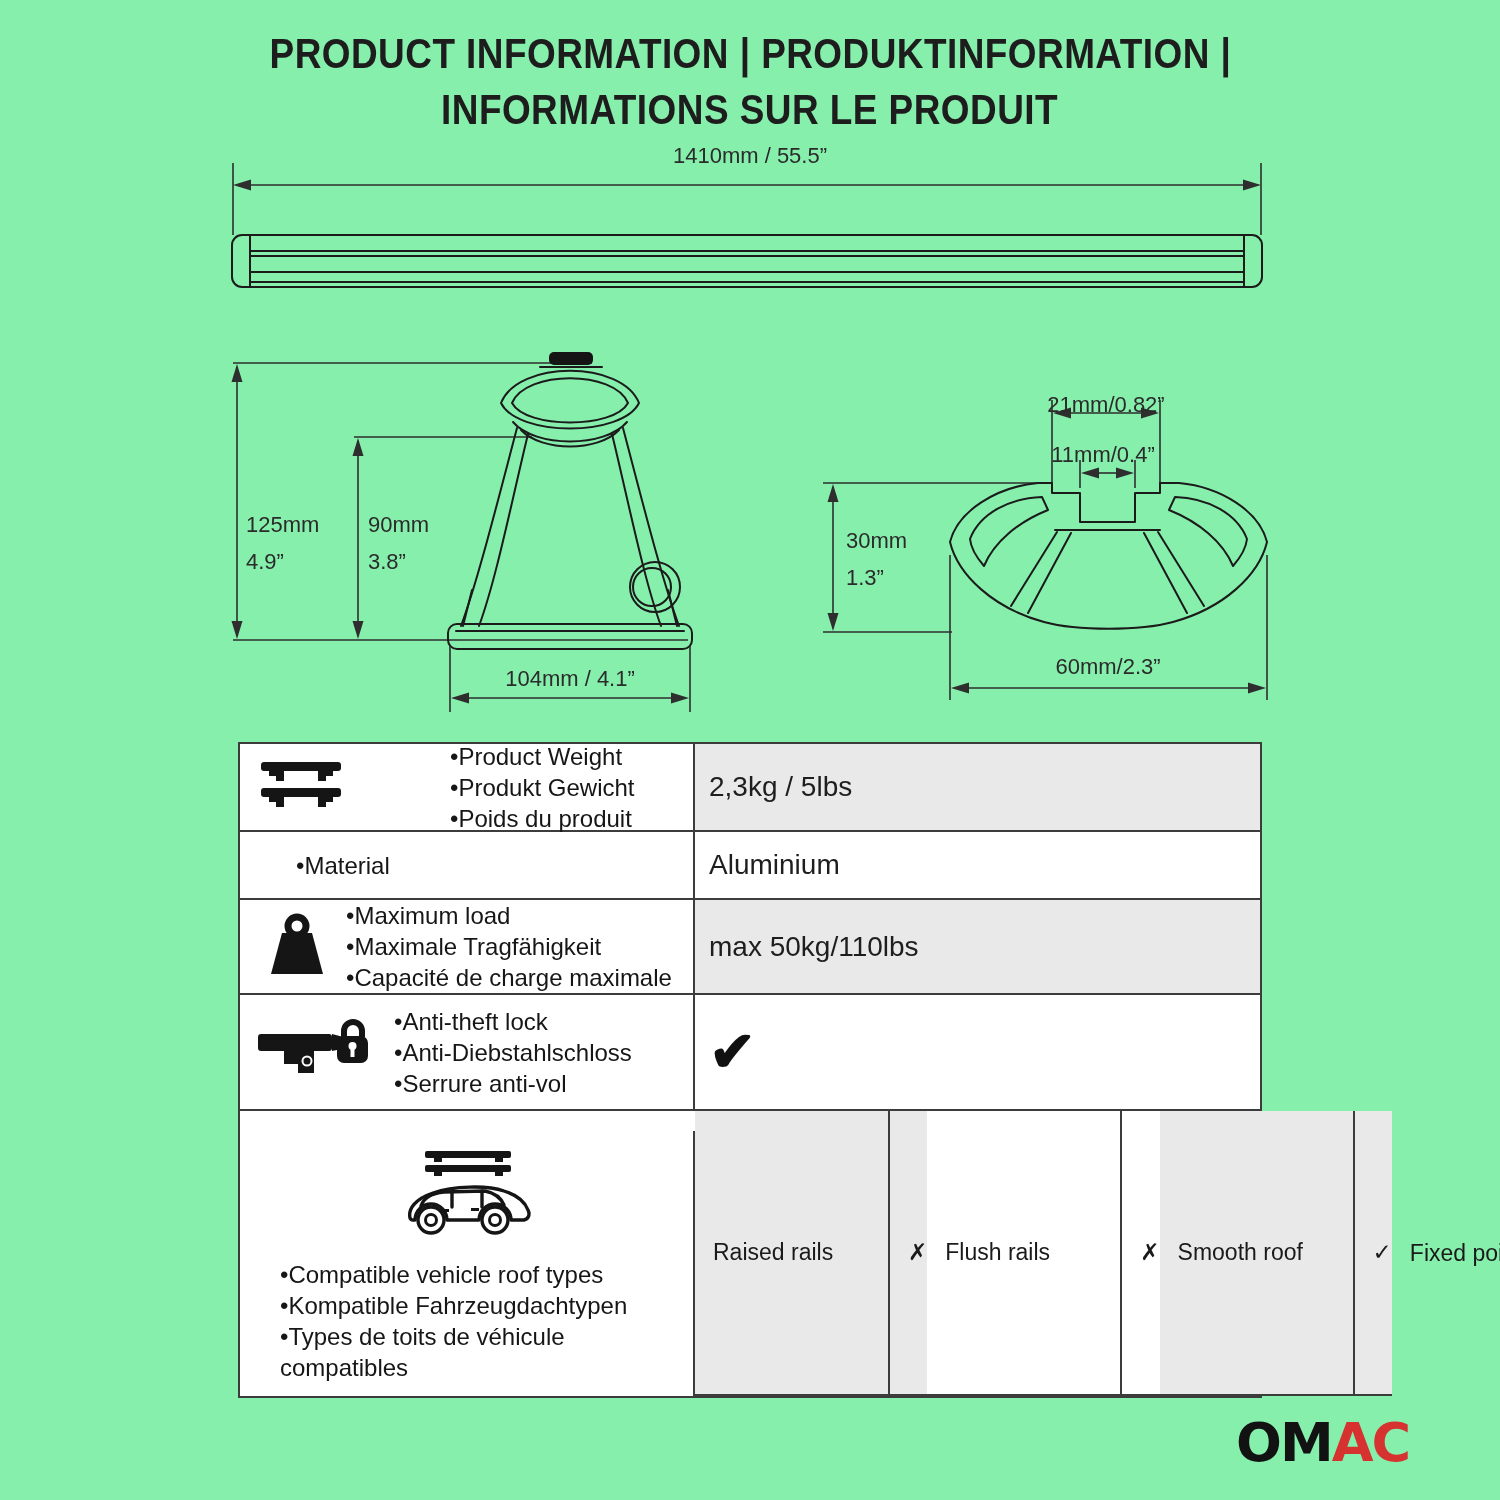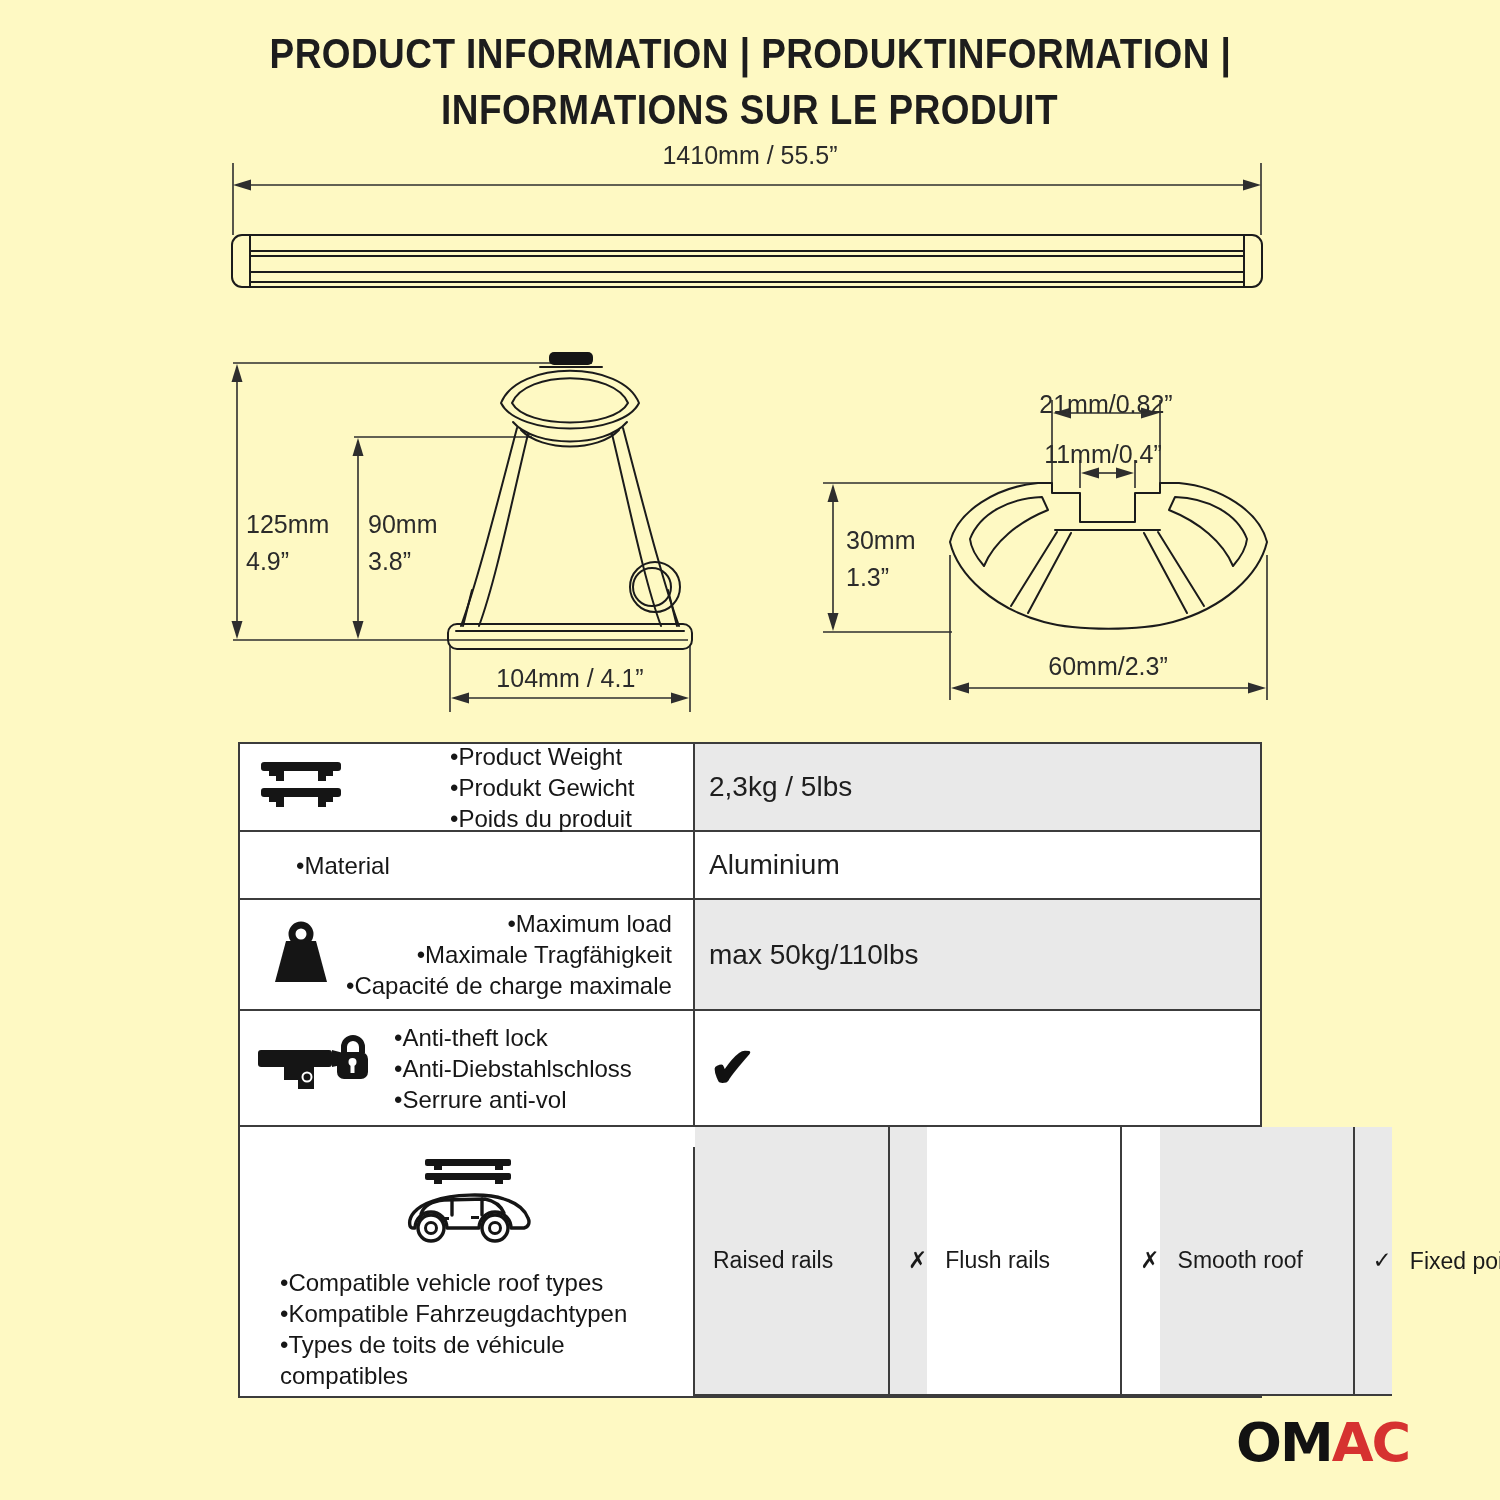--- a/index.html
+++ b/index.html
@@ -1,28 +1,28 @@
 <!DOCTYPE html>
 <html><head>
 <meta charset="utf-8">
 <style>
   html,body{margin:0;padding:0;background:#fff;}
-  .canvas{position:relative;width:1500px;height:1500px;background:#fef9c3;overflow:hidden;
+  .canvas{position:relative;width:1500px;height:1500px;background:#86efac;overflow:hidden;
           font-family:"Liberation Sans",sans-serif;color:#1d1d1d;}
 
   
   .title{position:absolute;left:0;right:0;top:26px;text-align:center;
          font-weight:800;font-size:42px;line-height:56px;color:#1d1d1d;letter-spacing:.5px;}
   .title .tline{display:block;}
   .title .tline > span{display:inline-block;transform:scaleX(.88);transform-origin:center;white-space:nowrap;}
 
   
   .draw{position:absolute;}
   .draw svg{position:absolute;left:0;top:0;}
-  .dim{position:absolute;font-size:25px;color:#2b2b2b;line-height:37px;white-space:nowrap;}
+  .dim{position:absolute;font-size:22px;color:#2b2b2b;line-height:37px;white-space:nowrap;}
   .dim.center{text-align:center;}
 
   svg .ln{stroke:#1b1b1b;stroke-width:2;fill:none;stroke-linecap:round;stroke-linejoin:round;}
   svg .dl{stroke:#2e2e2e;stroke-width:1.6;fill:none;}
   svg .ah{fill:#2e2e2e;stroke:none;}
   svg .solid{fill:#151515;stroke:none;}
 
   
   .spec-table{position:absolute;left:238px;top:742px;width:1024px;height:656px;
               border:2px solid #3c3c3c;box-sizing:border-box;display:flex;flex-direction:column;background:#fff;}
@@ -210,21 +210,21 @@
 
     <div class="t-row r2" style="height:68px;">
       <div class="t-label">
         <span class="lbl">•Material</span>
       </div>
       <div class="t-value">
         <span>Aluminium</span>
       </div>
     </div>
 
-    <div class="t-row r3" style="height:111px;text-align:right;">
+    <div class="t-row r3" style="height:95px;">
       <div class="t-label">
         <span class="icon-box">
           <svg width="62" height="64" viewBox="0 0 62 64">
             <circle cx="31" cy="13" r="9" fill="none" stroke="#151515" stroke-width="7"></circle>
             <path class="solid" d="M16,20 h30 l11,41 h-52 z" stroke="#151515" stroke-width="4" stroke-linejoin="round"></path>
           </svg>
         </span>
         <span class="lbl">
           <div>•Maximum load</div>
           <div>•Maximale Tragfähigkeit</div>

